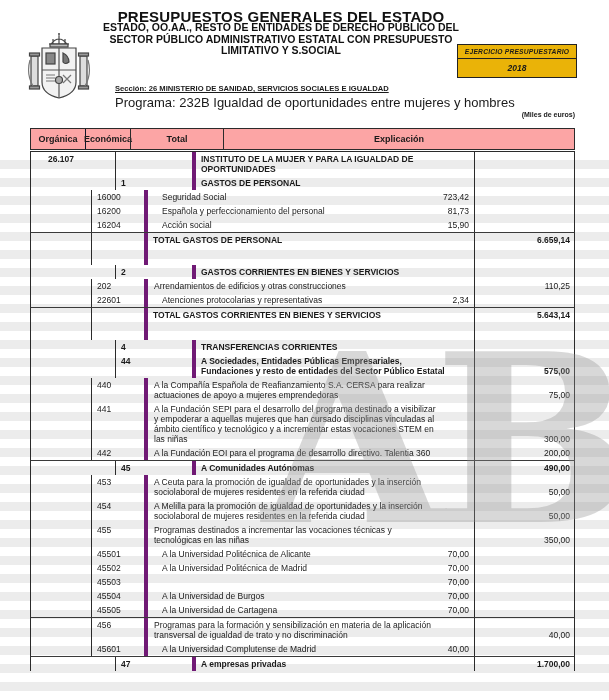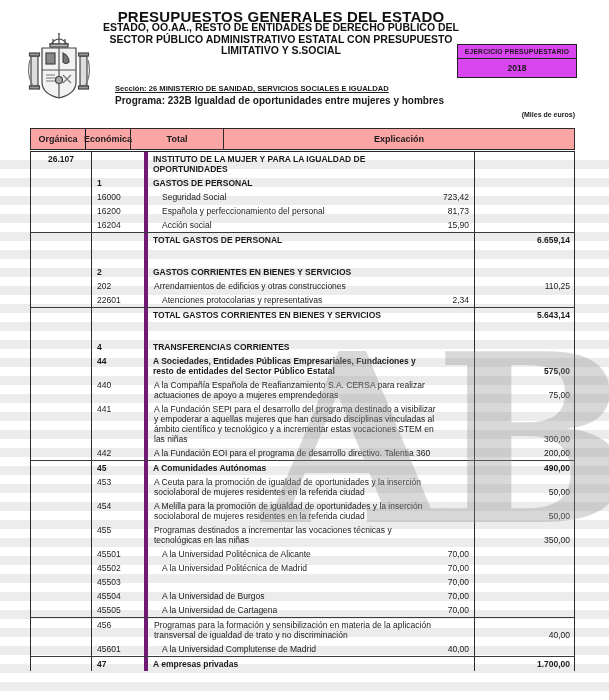--- a/index.html
+++ b/index.html
@@ -17,28 +17,28 @@
     position:absolute;top:8px;left:95px;width:372px;
     text-align:center;font-size:15px;font-weight:bold;letter-spacing:.2px;color:#111;
   }
   .doc-subtitle{
     position:absolute;top:22px;left:95px;width:372px;
     text-align:center;font-size:10.5px;line-height:11.5px;font-weight:bold;color:#111;
   }
   .emblem{position:absolute;top:32px;left:27px;}
   .exbox{
     position:absolute;top:44px;left:457px;width:118px;
-    border:1.6px solid #222;background:#d946ef;text-align:center;
+    border:1.6px solid #222;background:#eab308;text-align:center;font-style:italic;
   }
   .exbox .exlabel{
     font-size:6.7px;font-weight:bold;padding:3px 1px;border-bottom:1.4px solid #222;letter-spacing:.2px;
   }
   .exbox .exyear{font-size:8.5px;font-weight:bold;padding:4px 0;}
   .seccion-line{position:absolute;top:84px;left:115px;font-size:7.6px;font-weight:bold;text-decoration:underline;}
-  .programa-line{position:absolute;top:95px;left:115px;font-size:10px;font-weight:bold;}
+  .programa-line{position:absolute;top:95px;left:115px;font-size:13px;font-weight:normal;}
   .units-note{position:absolute;top:111px;right:34px;font-size:7px;font-weight:bold;}
 
   
   .table-section{position:absolute;top:128px;left:0;right:0;bottom:0;}
   .thead{
     display:flex;margin:0 34px 0 30px;border:1.6px solid #2b2b2b;
     font-size:9px;font-weight:bold;height:20px;align-items:center;background:#fca5a5;position:relative;z-index:2;
   }
   .thead .hc{text-align:center;}
   .hc-org{width:54px;}
@@ -66,21 +66,21 @@
   .c-org{width:54px;text-align:center;font-weight:bold;}
   .c-eco{width:44px;border-left:1px solid #2b2b2b;padding-left:5px;}
   .c-xp{flex:1;border-left:4px solid #701a75;display:flex;}
   .c-tot{
     width:92px;border-left:1px solid #2b2b2b;
     display:flex;align-items:flex-end;justify-content:flex-end;
     padding-right:4px;
   }
   .xp-text{flex:1;max-width:282px;padding-left:2px;}
   .xp-amt{margin-left:auto;align-self:flex-end;padding-right:2px;}
-  .row.group{font-weight:bold;}
+  .row.group{font-weight:bold;gap:24px;}
   .row.total{font-weight:bold;}
   .row.subdetail .xp-text{padding-left:11px;}
   .row.detail .xp-text{padding-left:3px;}
 
   
   .watermark{
     position:absolute;top:322px;left:262px;
     font-family:"DejaVu Serif","Liberation Serif",serif;
     font-weight:bold;font-size:235px;line-height:1;
     letter-spacing:-10px;color:#8f8f8f;opacity:.34;

